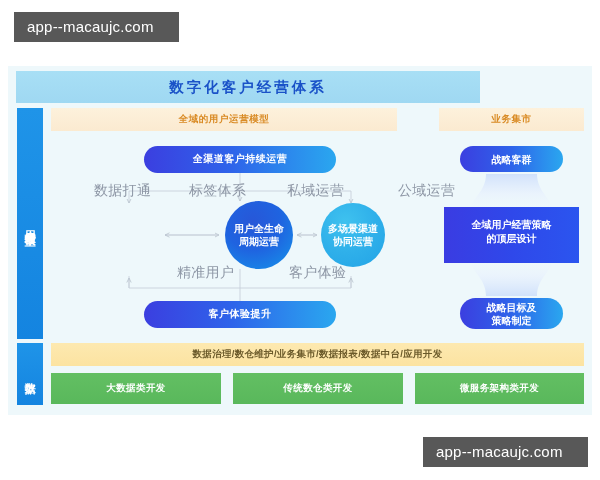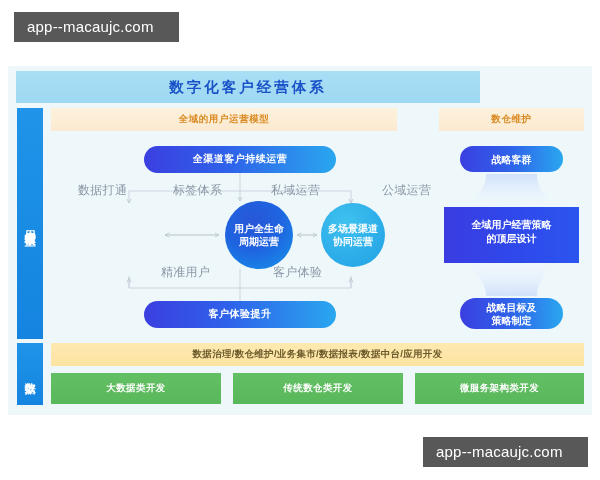--- a/index.html
+++ b/index.html
@@ -128,24 +128,25 @@
     background: radial-gradient(circle at 40% 30%, #2757d8 0%, #1f63e0 45%, #1596ea 100%);
   }
   #circle-right {
     left: 270px; top: 67px;
     background: radial-gradient(circle at 38% 30%, #3fc2ef 0%, #2fb0ea 50%, #22a3e6 100%);
   }
 
   
   .clabel {
     position: absolute;
-    font-size: 12px;
+    font-size: 14px;
     color: #8d96a5;
     white-space: nowrap;
     letter-spacing: .3px;
+    margin-left: 16px;
   }
   #lbl-1 { left: 27px;  top: 46px; }
   #lbl-2 { left: 122px; top: 46px; font-family: Liberation Serif, serif; }
   #lbl-3 { left: 220px; top: 46px; }
   #lbl-4 { left: 331px; top: 46px; }
   #lbl-5 { left: 110px; top: 128px; }
   #lbl-6 { left: 222px; top: 128px; }
 
   
   #connectors { position: absolute; left: 0; top: 0; width: 383px; height: 200px; }
@@ -209,21 +210,21 @@
   <div id="canvas">
 
     <div id="header-band">
       <span id="header-title">数字化客户经营体系</span>
     </div>
 
     <div class="rail" id="rail-model">用户经营模型</div>
     <div class="rail" id="rail-data">数据</div>
 
     <div class="banner" id="banner-left">全域的用户运营模型</div>
-    <div class="banner" id="banner-right">数仓维护</div>
+    <div class="banner" id="banner-right">业务集市</div>
 
     <div id="model-area">
 
       <svg id="connectors" viewBox="0 0 383 200" preserveAspectRatio="none">
         <defs>
           <marker id="ar" markerWidth="6" markerHeight="6" refX="5" refY="3" orient="auto">
             <path d="M0,0.6 L5,3 L0,5.4" fill="none" stroke="#b9c2cd" stroke-width="0.9"></path>
           </marker>
         </defs>
         <g stroke="#c7d0da" stroke-width="0.9" fill="none">

